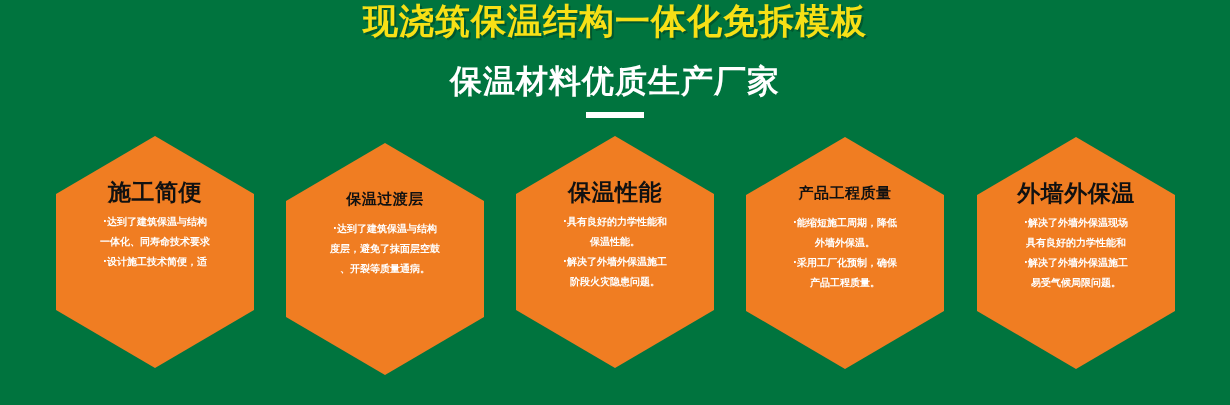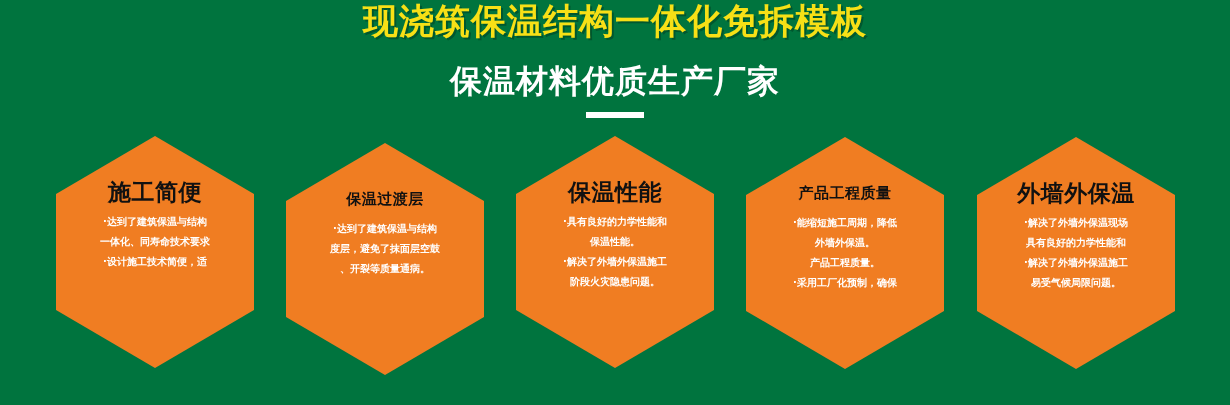--- a/index.html
+++ b/index.html
@@ -141,22 +141,22 @@
         <span class="line">·解决了外墙外保温施工</span>
         <span class="line">阶段火灾隐患问题。</span>
       </div>
     </div>
 
     <div class="hex-card hex-4">
       <div class="hex-title small">产品工程质量</div>
       <div class="hex-body">
         <span class="line">·能缩短施工周期，降低</span>
         <span class="line">外墙外保温。</span>
+        <span class="line">·采用工厂化预制，确保</span>
         <span class="line">产品工程质量。</span>
-        <span class="line">·采用工厂化预制，确保</span>
       </div>
     </div>
 
     <div class="hex-card hex-5">
       <div class="hex-title">外墙外保温</div>
       <div class="hex-body">
         <span class="line">·解决了外墙外保温现场</span>
         <span class="line">具有良好的力学性能和</span>
         <span class="line">·解决了外墙外保温施工</span>
         <span class="line">易受气候局限问题。</span>

